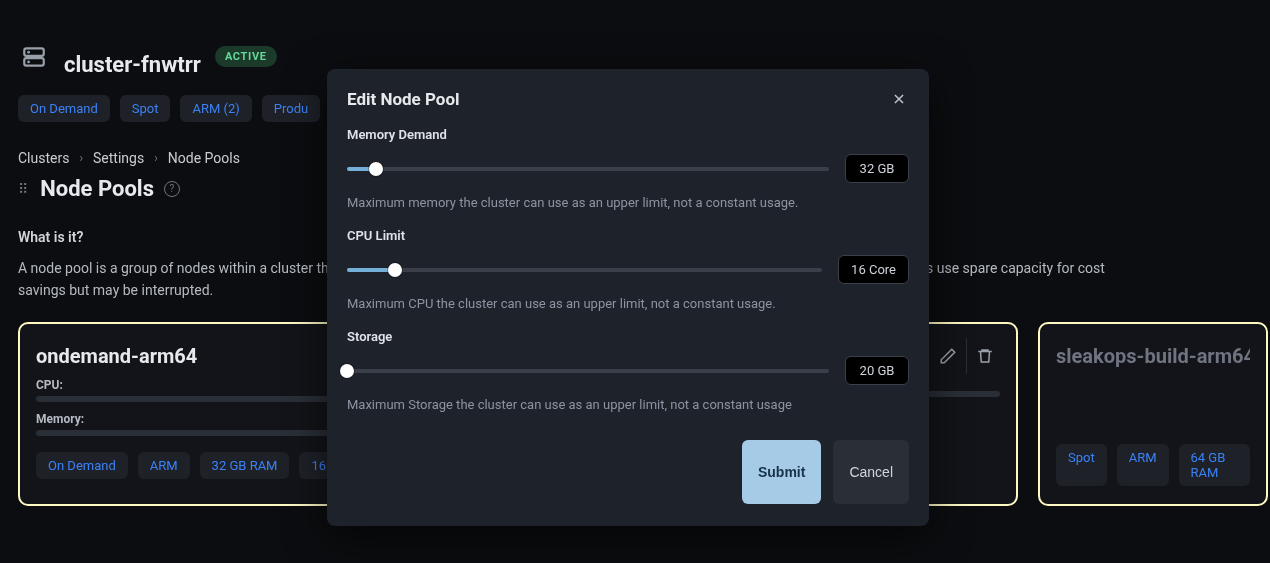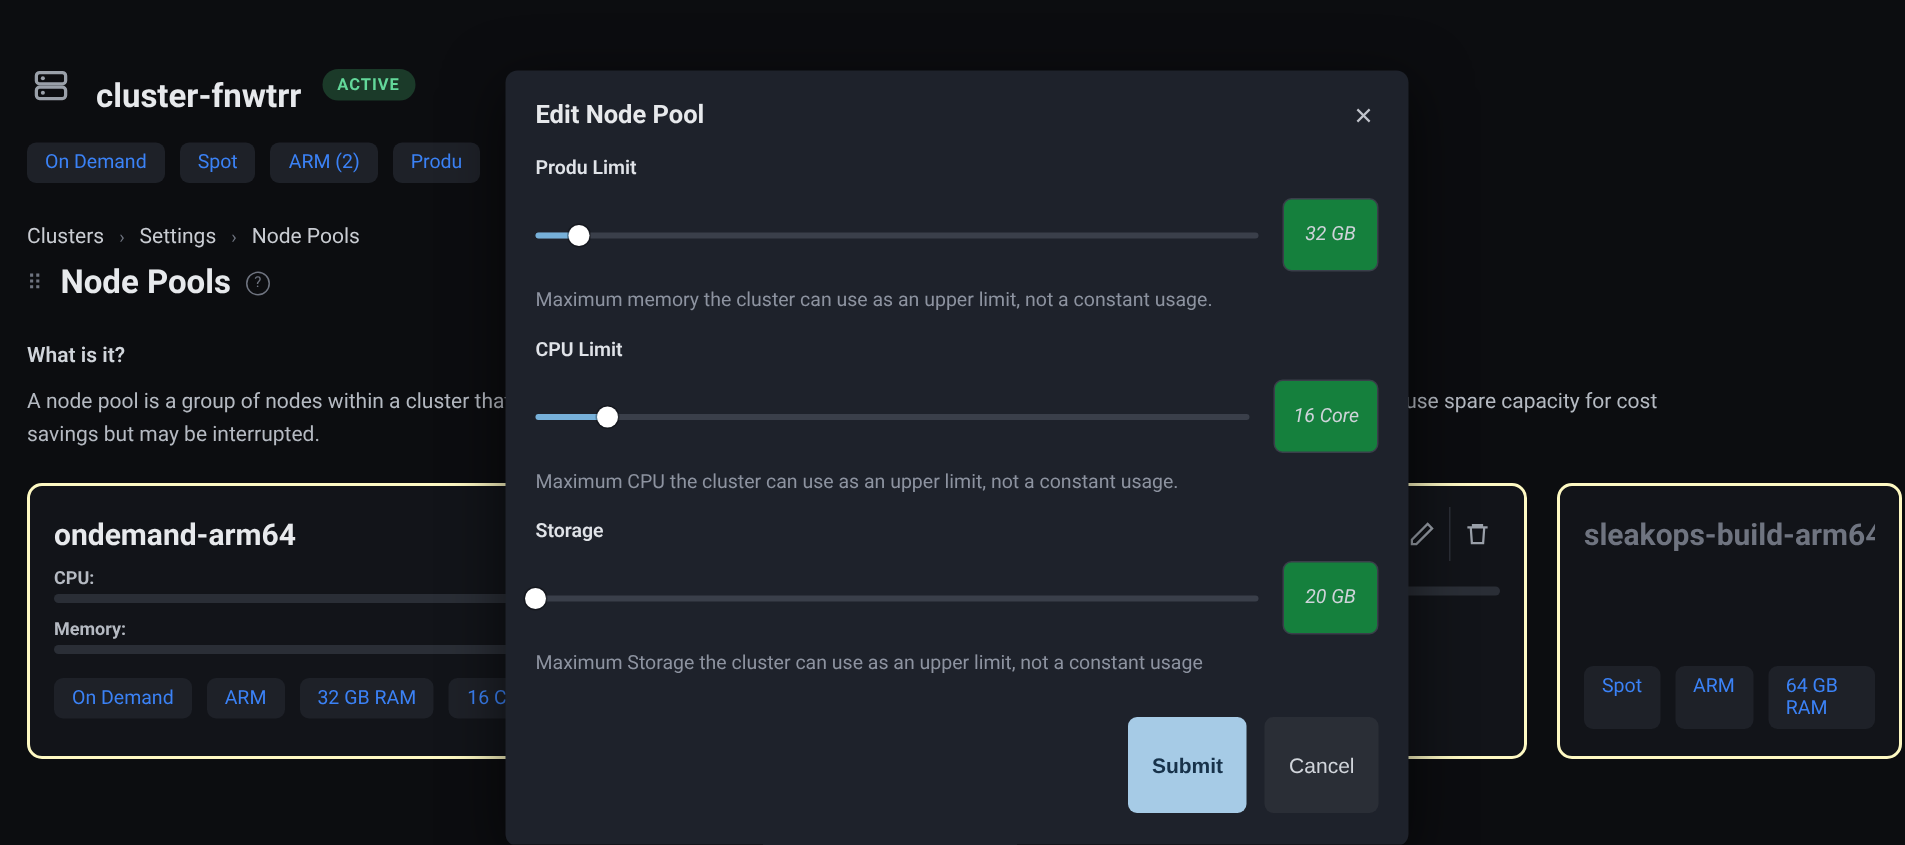--- a/index.html
+++ b/index.html
@@ -178,28 +178,27 @@
     padding:1px 8px;
     border-radius:10px;
     visibility:hidden; 
     height:16px;
   }
 
   
   .modal {
     position: absolute;
     left: 327px;
-    top: 47px;
+    top: 69px;
     width: 602px;
     background: #1e222b;
     border-radius: 8px;
     padding: 20px 20px 22px 20px;
     box-shadow: 0 10px 40px rgba(0,0,0,0.6);
     color:#cfd3da;
-    margin-left:10px;
   }
   .modal-header {
     display:flex;
     justify-content:space-between;
     align-items:flex-start;
   }
   .modal-title {
     font-size:17px;
     font-weight:700;
     color:#e7e9ec;
@@ -241,26 +240,25 @@
     width:14px;height:14px;
     background:#fff;
     border-radius:50%;
     transform:translate(-50%,-50%);
     box-shadow:0 0 0 1px rgba(0,0,0,0.3);
   }
   .slider-value {
     min-width:64px;
     border:1px solid #3a3f4a;
     border-radius:6px;
-    padding:16px 12px;
+    padding:6px 12px;
     font-size:13px;
     color:#cfd3da;
     text-align:center;
-    background:#15803d;
-    font-style:italic;
+    background:#000000;
   }
   .field-help {
     margin-top:12px;
     font-size:13px;
     color:#8d93a0;
   }
 
   .modal-footer {
     margin-top:28px;
     display:flex;
@@ -397,21 +395,21 @@
     <div class="modal-title">Edit Node Pool</div>
     <div class="modal-close">
       <svg width="14" height="14" viewBox="0 0 24 24" fill="none" stroke="currentColor" stroke-width="2.5">
         <line x1="5" y1="5" x2="19" y2="19"></line>
           <line x1="19" y1="5" x2="5" y2="19"></line>
       </svg>
     </div>
   </div>
 
   <div class="field">
-    <div class="field-label">Produ Limit</div>
+    <div class="field-label">Memory Demand</div>
     <div class="slider-row">
       <div class="slider">
         <div class="slider-fill fill-6"></div>
         <div class="slider-thumb thumb-6"></div>
       </div>
       <div class="slider-value">32 GB</div>
     </div>
     <div class="field-help">Maximum memory the cluster can use as an upper limit, not a constant usage.</div>
   </div>
 

